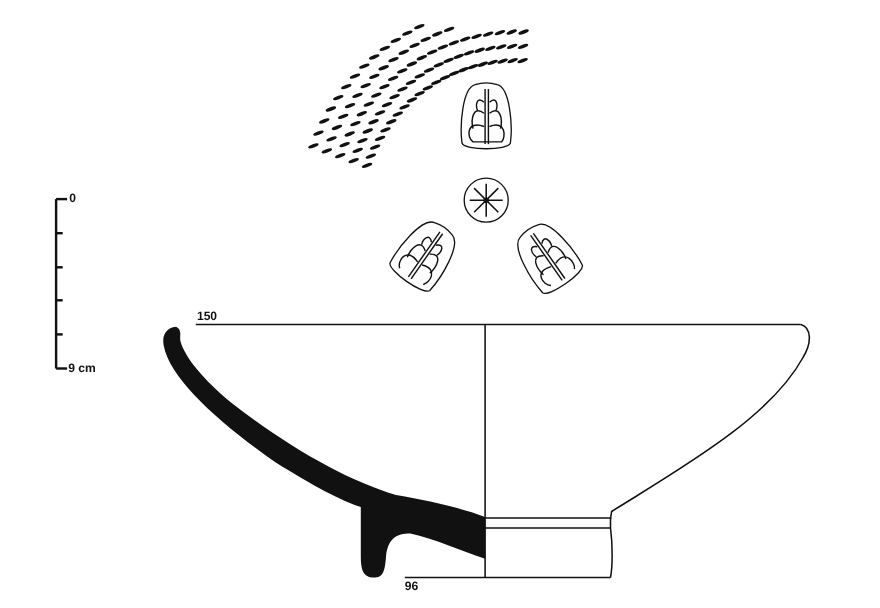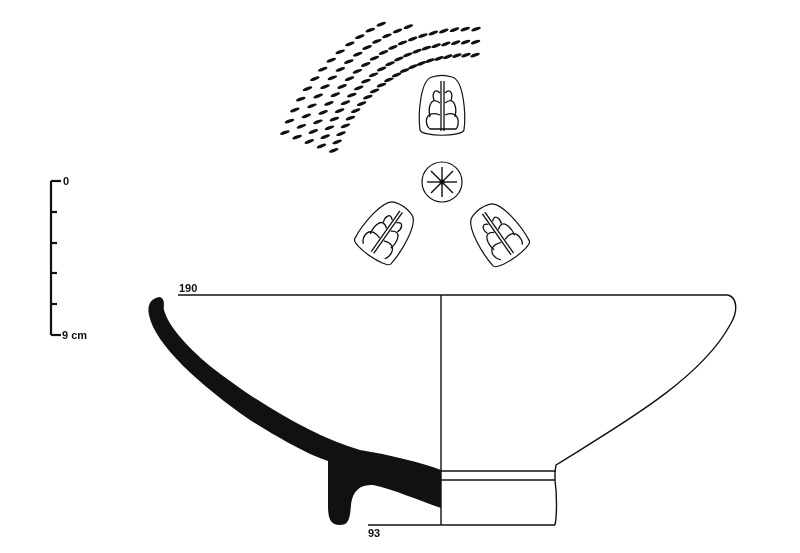--- a/index.html
+++ b/index.html
@@ -193,14 +193,14 @@
       <path d="M-2,-2 C-12,-10 -14,4 -12,12"></path>
         <path d="M3,-2 C13,-10 15,4 13,12"></path>
       <path d="M-2,10 C-18,4 -18,20 -12,24"></path>
         <path d="M3,10 C18,4 18,20 14,24"></path>
     </g>
   </g>
 </svg>
 
 <span class="lbl" style="left:63px; top:176px;">0</span>
 <span class="lbl" style="left:62px; top:330px;">9 cm</span>
-<span class="lbl" style="left:179px; top:283px;">190</span>
-<span class="lbl" style="left:368px; top:528px;">93</span>
+<span class="lbl" style="left:179px; top:283px;">150</span>
+<span class="lbl" style="left:368px; top:528px;">96</span>
 
 </body></html>

